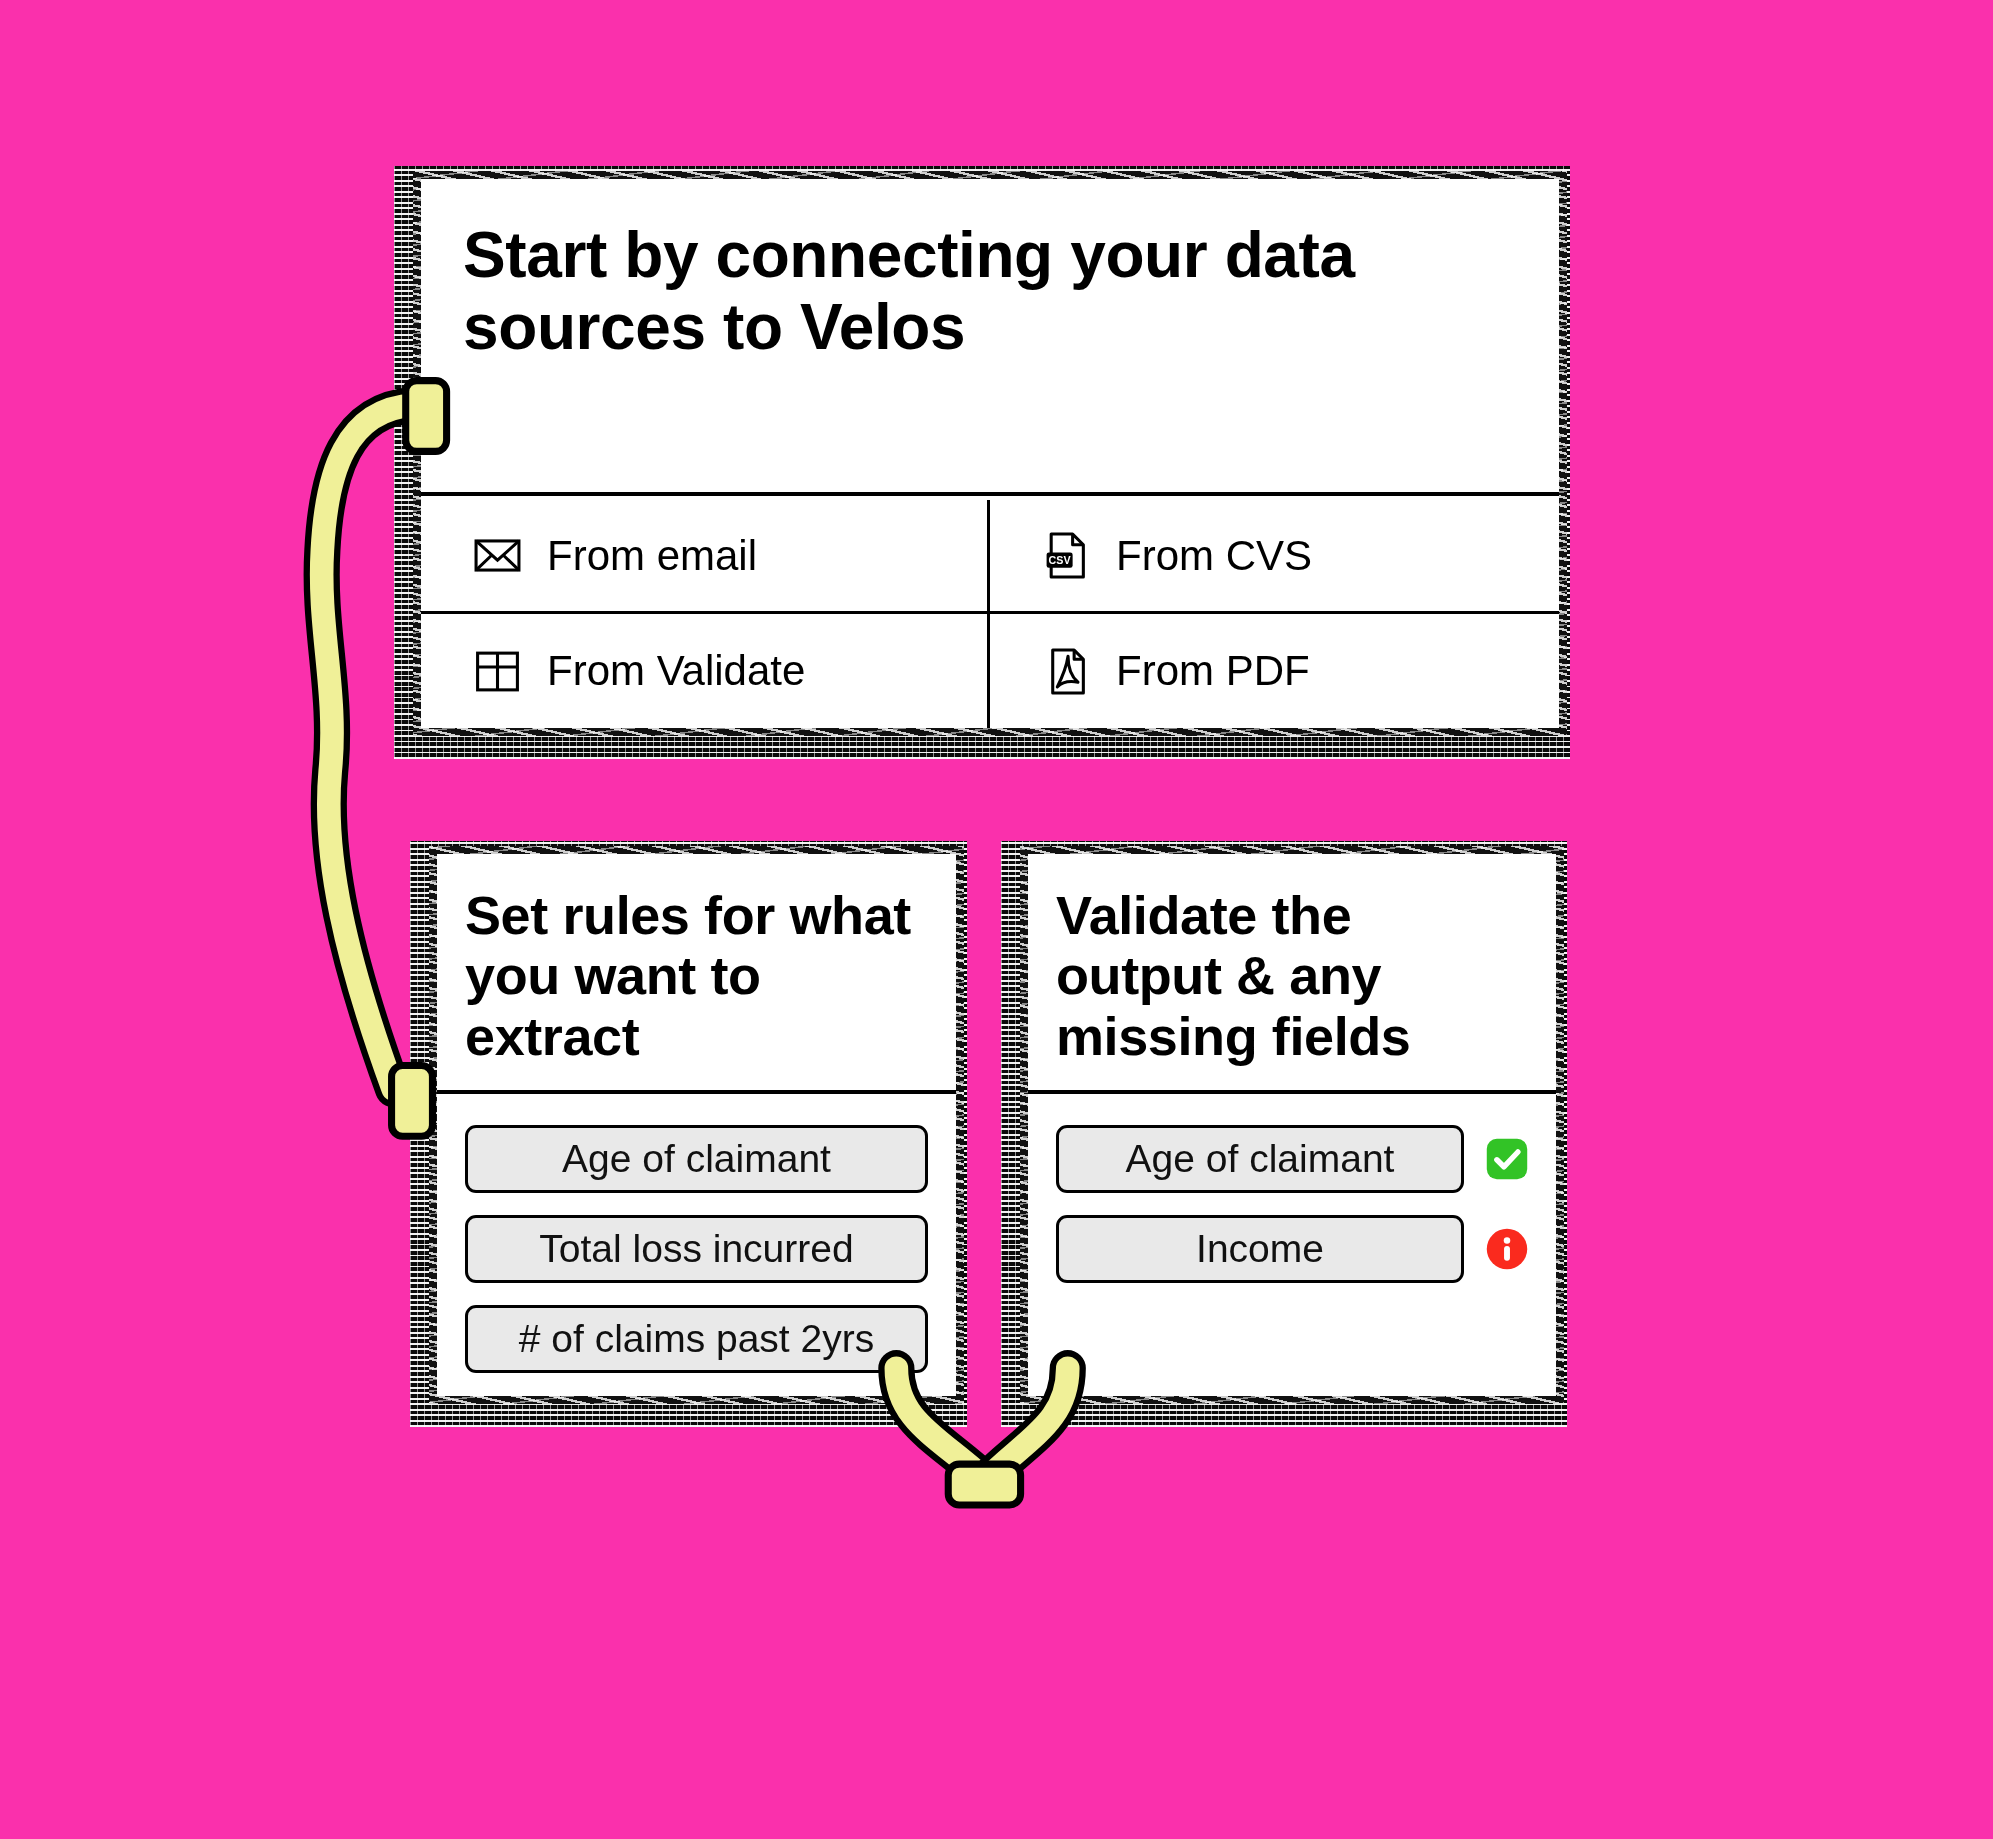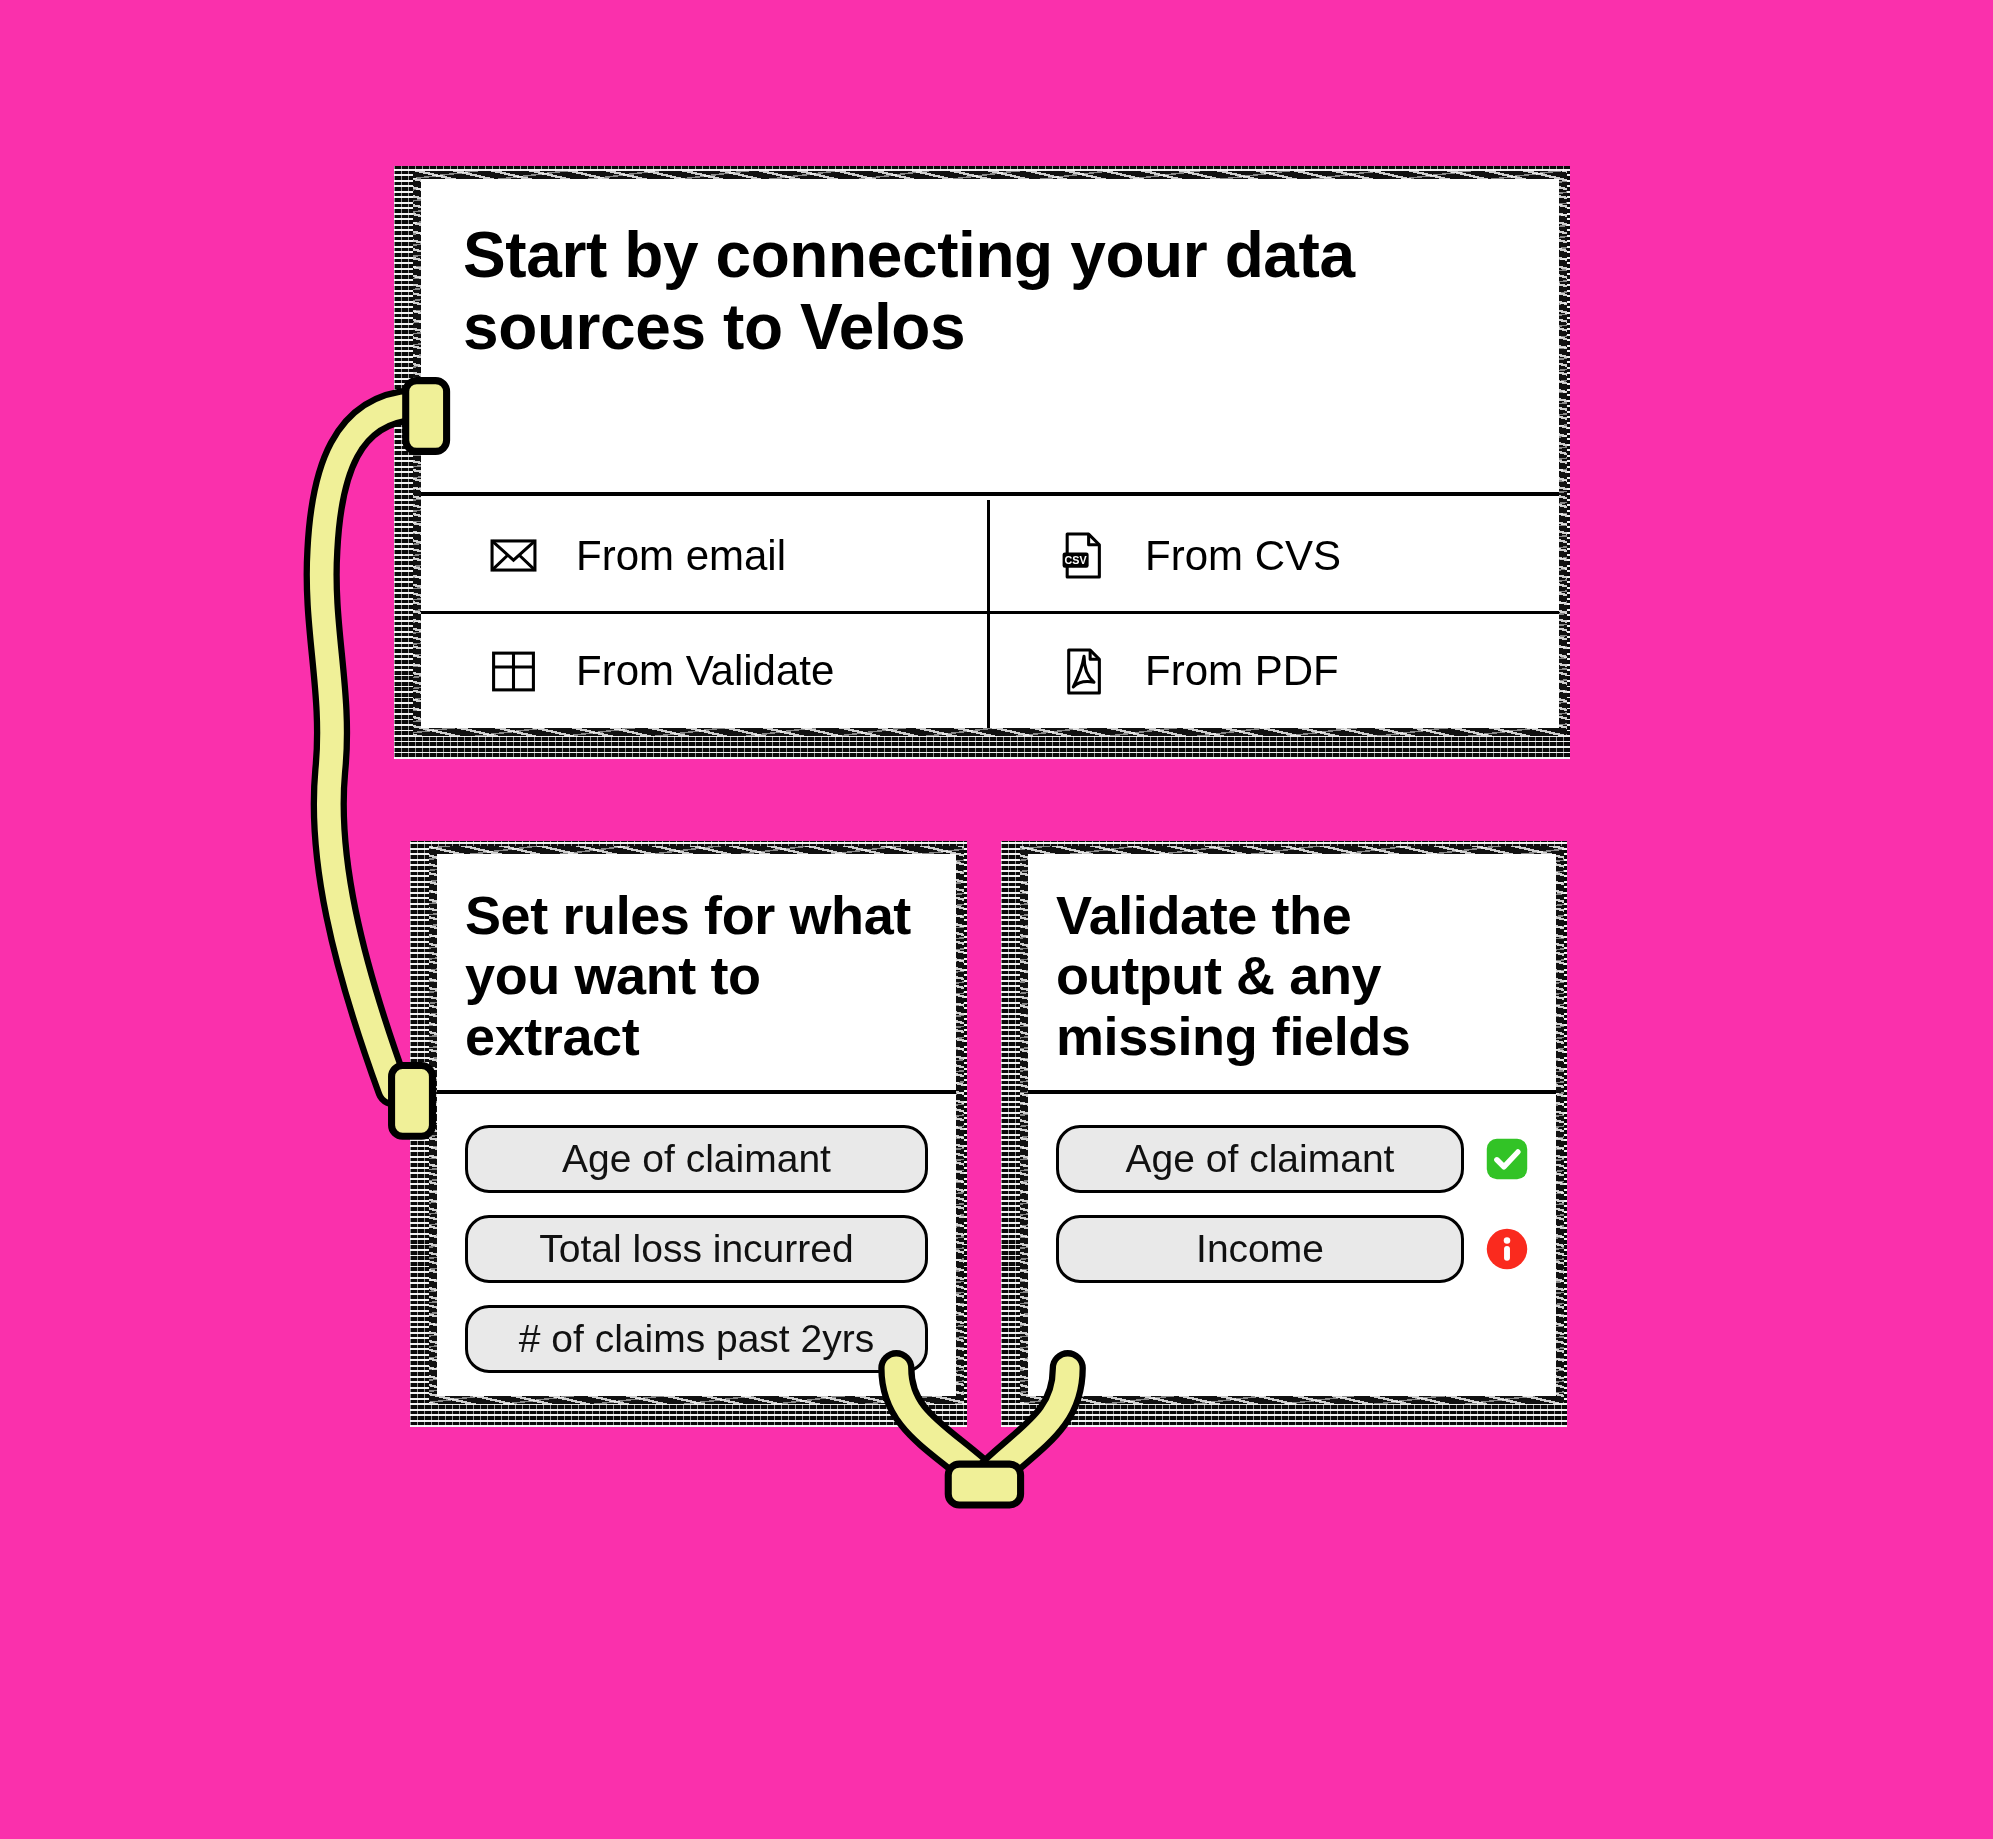--- a/index.html
+++ b/index.html
@@ -42,36 +42,36 @@
     box-sizing:border-box;
   }
   .divider{height:3.9px;background:#000;width:100%;}
 
   
   #card-sources{left:421px;top:143px;width:1138px;height:549px;}
   #card-sources .card-title{font-size:64px;padding:41px 42px 0 42px;}
   #card-sources .src-grid{display:flex;flex-wrap:wrap;width:100%;}
   #card-sources .src-cell{
     width:50%;height:114px;box-sizing:border-box;
-    display:flex;align-items:center;gap:38px;padding-left:68px;
+    display:flex;align-items:center;gap:25px;padding-left:52px;
     border-bottom:3.9px solid #000;
   }
   #card-sources .src-cell:nth-child(odd){border-right:3.9px solid #000;}
   #card-sources .src-cell:nth-child(3),#card-sources .src-cell:nth-child(4){border-bottom:none;}
   .src-label{font-size:42px;color:#000;}
   .src-icon{width:49px;height:49px;flex:0 0 49px;display:block;}
 
   
   #card-rules{left:437px;top:818px;width:519px;height:542px;}
   #card-validate{left:1028px;top:818px;width:528px;height:542px;}
   .mid .card-title{font-size:54px;padding:31px 28px 23.6px 28px;}
   .mid .body{padding:31px 28px 0 28px;}
 
   .chip{
-    background:#e9e9e9;border:3.9px solid #000;border-radius:24px;
+    background:#e9e9e9;border:3.9px solid #000;border-radius:11px;
     height:68px;display:flex;align-items:center;justify-content:center;
     font-size:39px;color:#111;box-sizing:border-box;margin-bottom:22px;
   }
   #card-rules .chip{width:100%;}
 
   .vrow{display:flex;align-items:center;gap:22px;margin-bottom:22px;}
   .vrow .chip{flex:1;margin-bottom:0;}
   .badge{width:42px;height:42px;flex:0 0 42px;display:block;}
 
   

